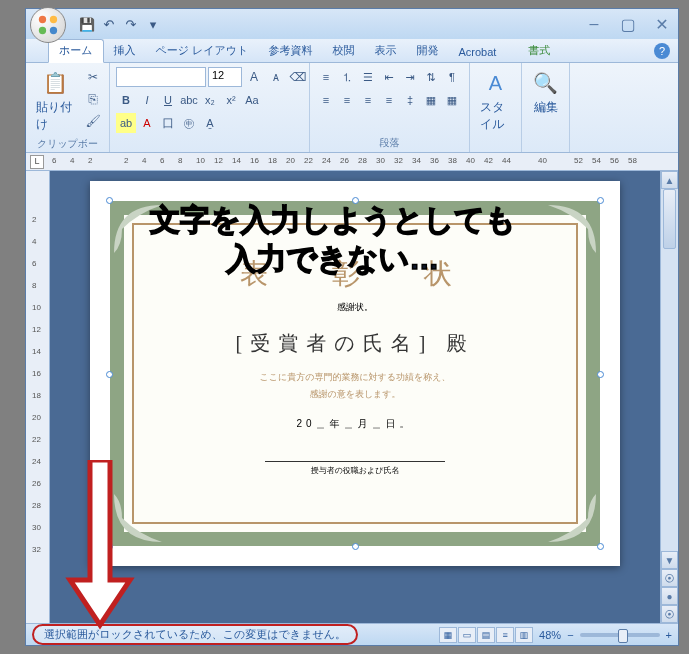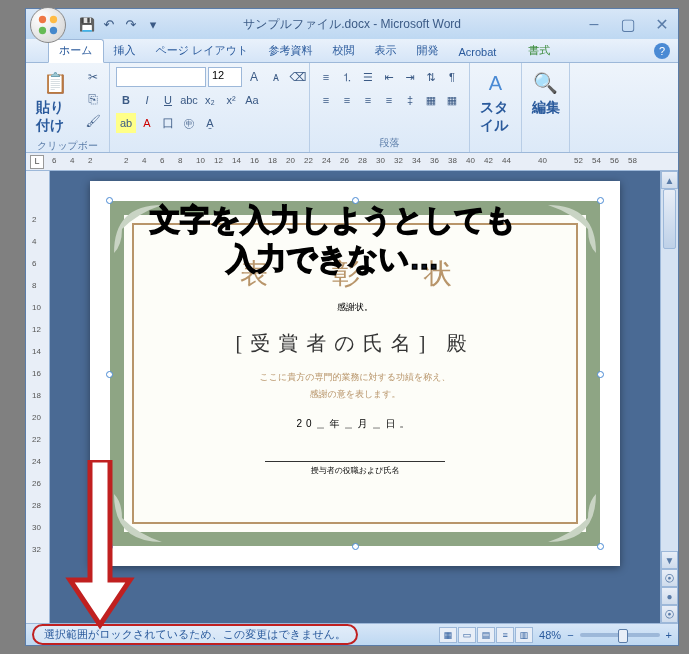--- a/index.html
+++ b/index.html
@@ -17,21 +17,21 @@
 .tab { padding: 3px 10px 4px; font-size: 11px; color: #2a5a9c; cursor: pointer; }
 .tab.active { background: #fff; border: 1px solid #9db8d9; border-bottom: 1px solid #fff; margin-bottom: -1px; border-radius: 3px 3px 0 0; }
 .tab.context { color: #3a8a3a; }
 .help-icon { position: absolute; right: 8px; top: 4px; width: 16px; height: 16px; border-radius: 50%; background: #4a8ad4; color: #fff; font-size: 11px; display: flex; align-items: center; justify-content: center; }
 .ribbon { height: 90px; background: linear-gradient(#eef4fb,#dce9f8); display: flex; border-bottom: 1px solid #9db8d9; }
 .group { border-right: 1px solid #b8cde6; display: flex; flex-direction: column; padding: 4px 6px 2px; }
 .group-label { font-size: 10px; color: #5a7ca8; text-align: center; margin-top: auto; padding-top: 2px; }
 .group-body { display: flex; gap: 4px; align-items: flex-start; flex: 1; }
 .big-btn { display: flex; flex-direction: column; align-items: center; gap: 2px; padding: 2px 4px; }
 .big-btn .ico { width: 28px; height: 28px; display: flex; align-items: center; justify-content: center; font-size: 20px; }
-.big-btn .lbl { font-size: 14px; color: #2a5a9c; font-weight: bold; }
+.big-btn .lbl { font-size: 12px; color: #2a5a9c; }
 .mini-col { display: flex; flex-direction: column; gap: 2px; }
 .mini { width: 20px; height: 20px; display: inline-flex; align-items: center; justify-content: center; font-size: 12px; color: #3b5a85; border: 1px solid transparent; }
 .font-row { display: flex; gap: 2px; align-items: center; }
 .font-name { width: 90px; height: 20px; background: #fff; border: 1px solid #9db8d9; font-size: 11px; padding: 1px 3px; }
 .font-size { width: 34px; height: 20px; background: #fff; border: 1px solid #9db8d9; font-size: 11px; padding: 1px 3px; }
 .btn-row { display: flex; gap: 1px; }
 .btn-row .mini { font-size: 11px; }
 .ruler-h { height: 18px; background: #e8eef7; border-bottom: 1px solid #9db8d9; position: relative; font-size: 8px; color: #555; overflow: hidden; display: flex; align-items: center; padding-left: 26px; }
 .doc-area { flex: 1; display: flex; overflow: hidden; background: #4a6a94; position: relative; }
 .ruler-v { width: 24px; background: #e8eef7; border-right: 1px solid #9db8d9; font-size: 8px; color: #555; position: relative; overflow: hidden; }
@@ -83,21 +83,20 @@
           <circle cx="6" cy="18" r="4" fill="#6b5"></circle>
           <circle cx="18" cy="18" r="4" fill="#48c"></circle>
         </svg>
     </div>
     <div class="qat">
       <span>💾</span>
       <span>↶</span>
       <span>↷</span>
       <span>▾</span>
     </div>
-    <div class="title-text">サンプルファイル.docx - Microsoft Word</div>
     <div class="win-controls">
       <span>–</span>
       <span>▢</span>
       <span>✕</span>
     </div>
   </div>
 
   <div class="tabs">
     <div class="tab active">ホーム</div>
     <div class="tab">挿入</div>

